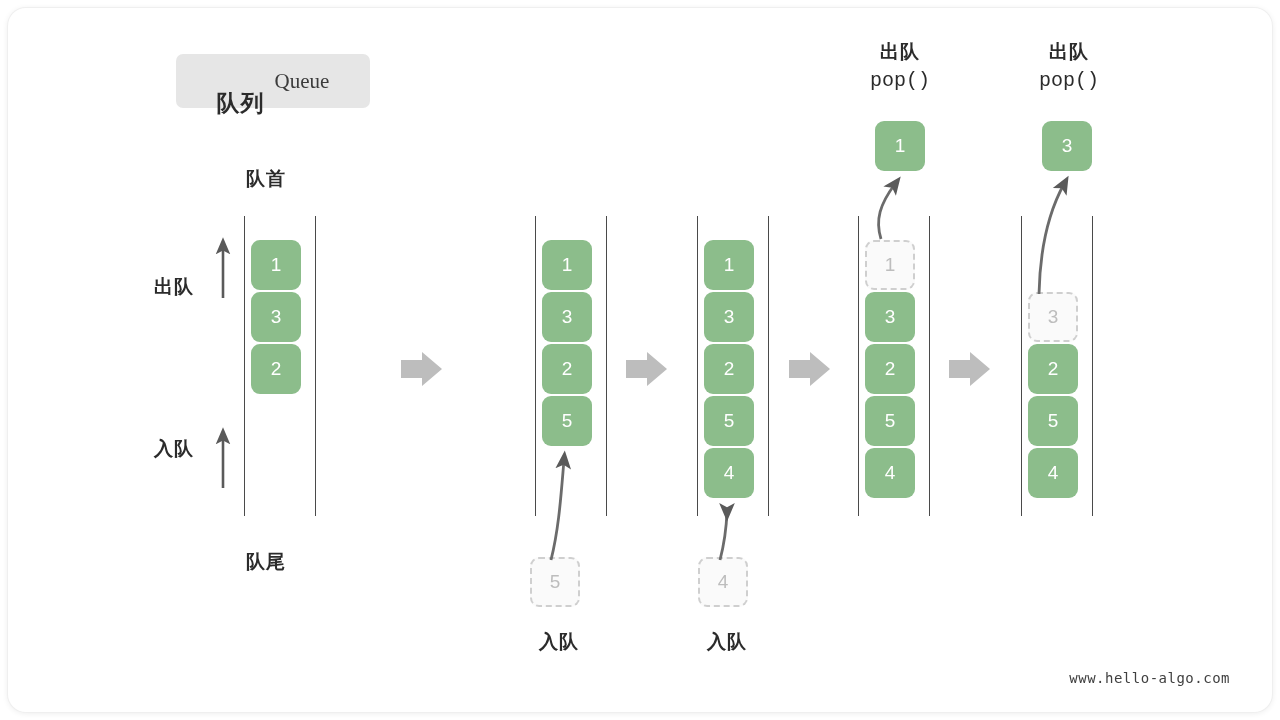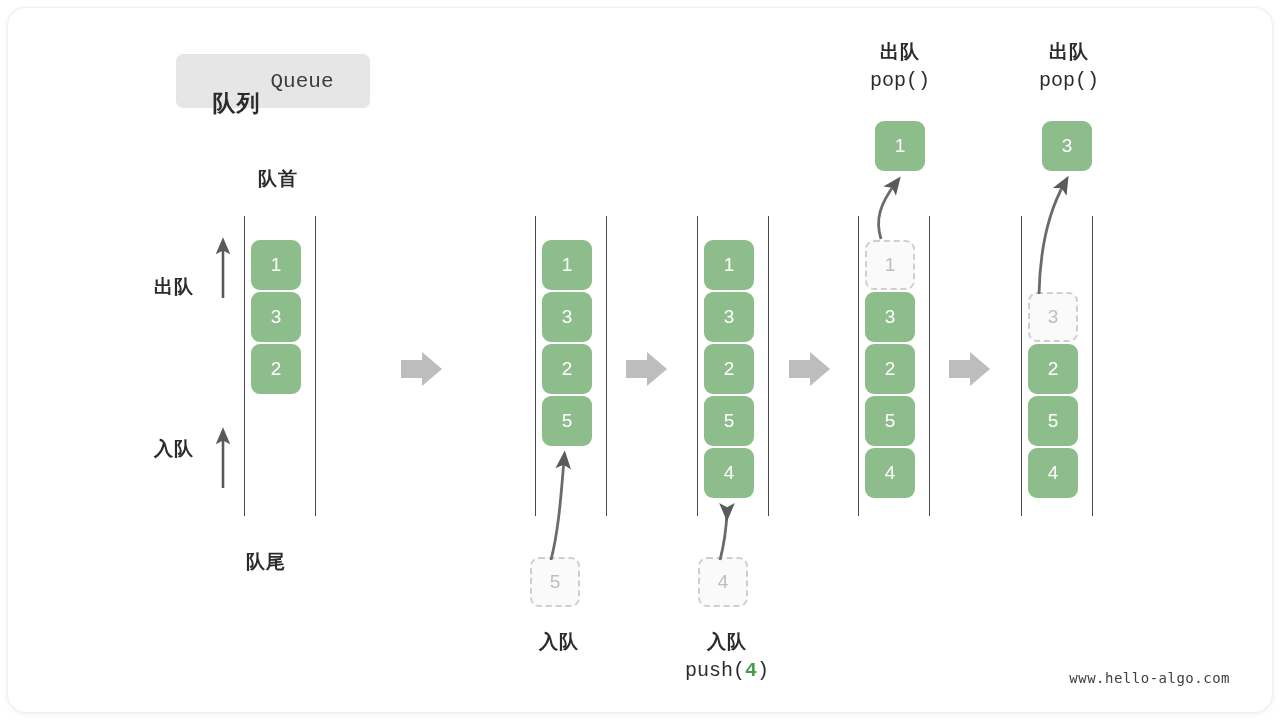--- a/index.html
+++ b/index.html
@@ -44,21 +44,21 @@
     gap: 10px;
   }
   #title-badge .cn {
     font-size: 23px;
     font-weight: bold;
     color: #2b2b2b;
     letter-spacing: 1px;
     margin-top: 44px;
   }
   #title-badge .en {
-    font-family: Liberation Mono, monospace;
+    font-family: Liberation Serif, serif;
     font-size: 21px;
     color: #3c3c3c;
   }
 
   
   .column {
     position: absolute;
     top: 208px;
     width: 72px;
     height: 300px;
@@ -180,21 +180,21 @@
 <body>
 
 <div id="stage">
   <div id="card">
 
     <div id="title-badge">
       <span class="cn">队列</span>
       <span class="en">Queue</span>
     </div>
 
-    <div class="cn-label" style="left:250px; top:158px;">队首</div>
+    <div class="cn-label" style="left:238px; top:158px;">队首</div>
     <div class="cn-label" style="left:238px; top:541px;">队尾</div>
 
     <div class="cn-label" style="left:146px; top:266px;">出队</div>
     <div class="cn-label" style="left:146px; top:428px;">入队</div>
 
     <div class="column" style="left:236px;">
       <div class="rail left"></div>
       <div class="rail right"></div>
       <div class="cell filled" style="top:24px;">1</div>
       <div class="cell filled" style="top:76px;">3</div>
@@ -219,21 +219,20 @@
       <div class="rail right"></div>
       <div class="cell filled" style="top:24px;">1</div>
       <div class="cell filled" style="top:76px;">3</div>
       <div class="cell filled" style="top:128px;">2</div>
       <div class="cell filled" style="top:180px;">5</div>
       <div class="cell filled" style="top:232px;">4</div>
     </div>
     <div class="float-ghost" style="left:690px; top:549px;">4</div>
     <div class="op-label" style="left:629px; top:620px; width:180px;">
       <span class="cn">入队</span>
-      <span class="code">push(<span class="arg">4</span>)</span>
     </div>
 
     <div class="column" style="left:850px;">
       <div class="rail left"></div>
       <div class="rail right"></div>
       <div class="cell ghost" style="top:24px;">1</div>
       <div class="cell filled" style="top:76px;">3</div>
       <div class="cell filled" style="top:128px;">2</div>
       <div class="cell filled" style="top:180px;">5</div>
       <div class="cell filled" style="top:232px;">4</div>

